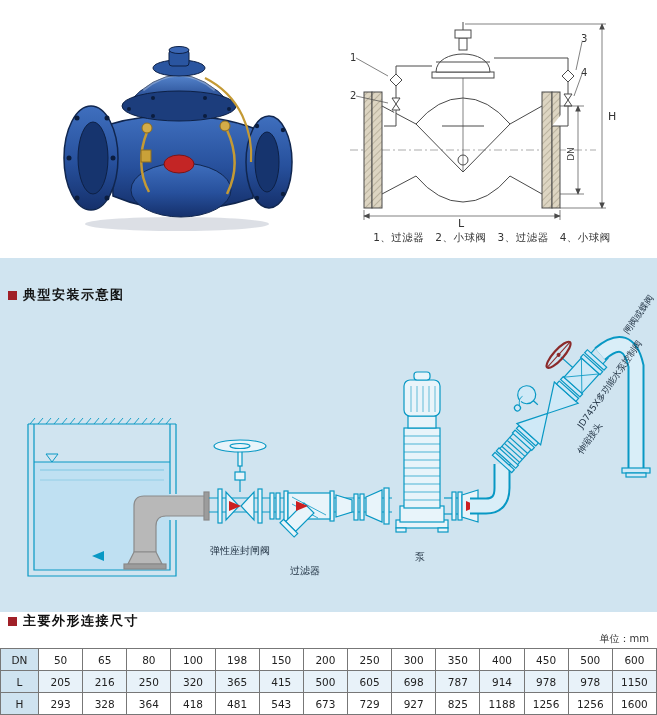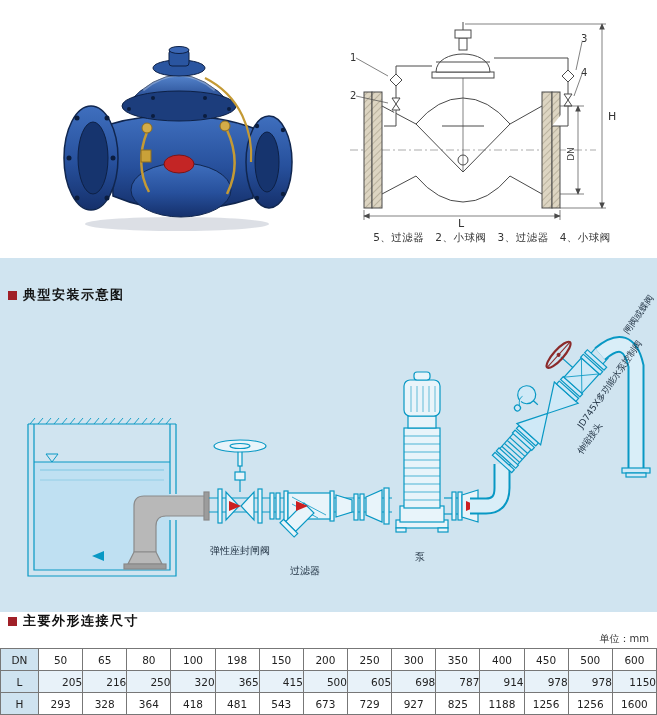--- a/index.html
+++ b/index.html
@@ -23,21 +23,21 @@
   #hdr-dims{left:8px;top:612px;}
 
   
   .unit-label{position:absolute;right:8px;top:632px;font-size:10px;color:#333;}
   .table-wrap{position:absolute;left:0;top:648px;width:657px;}
   table.dims{width:657px;border-collapse:collapse;table-layout:fixed;}
   table.dims th,table.dims td{border:1px solid #777;height:21px;padding:0;text-align:center;
     font-size:10.5px;color:#222;font-weight:normal;}
   table.dims th{width:37px;background:#cfe3f0;}
   table.dims td{background:#ffffff;}
-  table.dims tr.alt td{background:#e8f2f9;text-align:right;}
+  table.dims tr.alt td{background:#e8f2f9;}
   table.dims{border:1px solid #555;}
 
   svg text{font-family:"DejaVu Sans","Liberation Sans",sans-serif;}
 </style>
 </head>
 <body>
 
 <div id="page">
 
   <svg class="photo-svg" viewBox="0 0 245 222">
@@ -186,21 +186,21 @@
 
     <text x="12" y="53" font-size="10" fill="#333">1</text>
     <text x="12" y="91" font-size="10" fill="#333">2</text>
     <text x="243" y="34" font-size="10" fill="#333">3</text>
     <text x="243" y="68" font-size="10" fill="#333">4</text>
     <text x="270" y="112" font-size="11" fill="#333">H</text>
     <text x="236" y="146" font-size="9" fill="#333" text-anchor="middle" transform="rotate(-90 236 146)">DN</text>
     <text x="120" y="219" font-size="11" fill="#333">L</text>
   </svg>
 
-  <div class="drawing-caption">5、过滤器　2、小球阀　3、过滤器　4、小球阀</div>
+  <div class="drawing-caption">1、过滤器　2、小球阀　3、过滤器　4、小球阀</div>
 
   <div class="mid-band"></div>
 
   <div class="sec-header" id="hdr-install">
     <span class="sec-bullet"></span>
     <span class="sec-title">典型安装示意图</span>
   </div>
 
   <svg class="install-svg" viewBox="0 0 657 344">
     <g stroke="#0898c4" stroke-width="1.2" fill="none">

